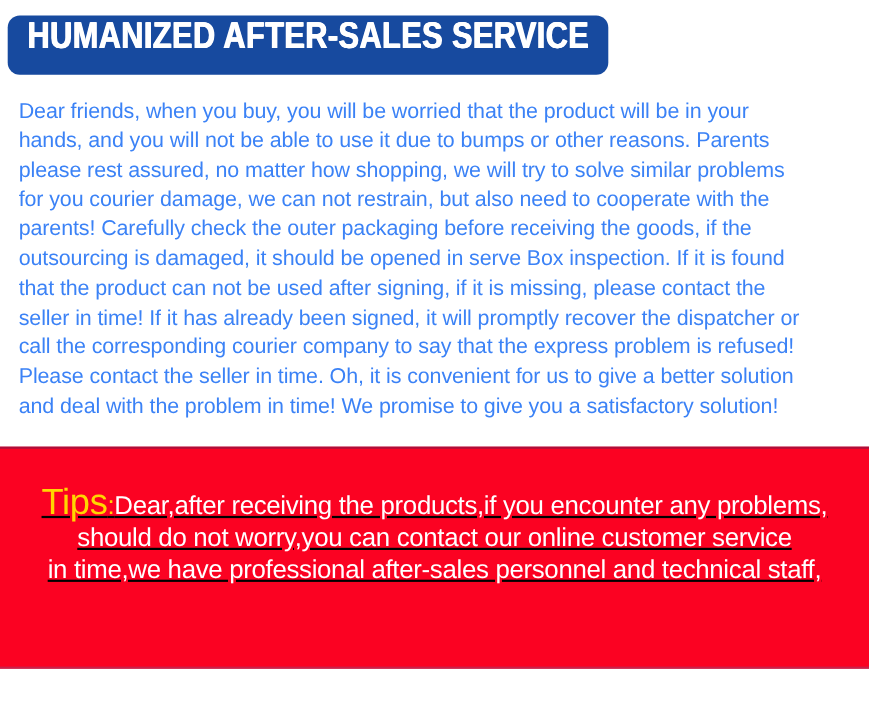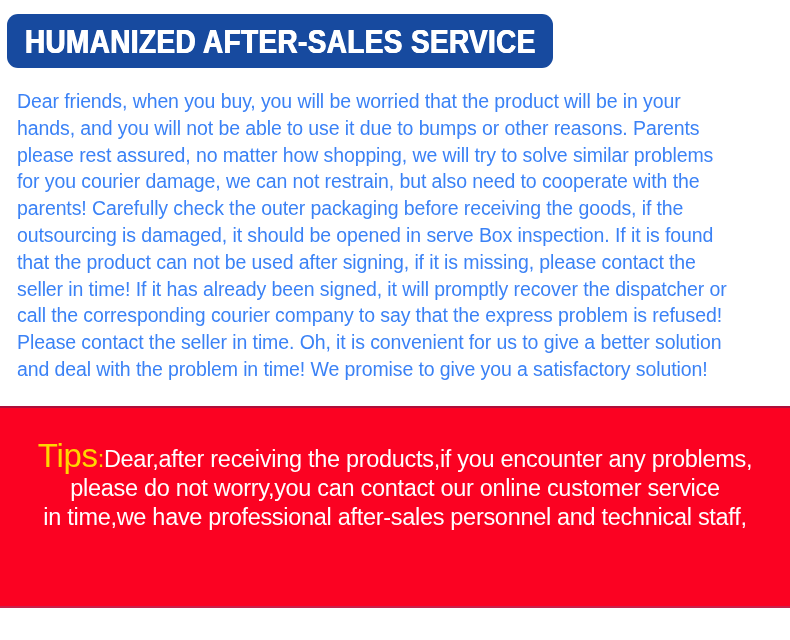--- a/index.html
+++ b/index.html
@@ -16,21 +16,21 @@
   }
 
   
   .header-banner {
     position: absolute;
     left: 7px; top: 14px;
     width: 546px; height: 54px;
     background: #174a9f;
     border-radius: 11px;
     display: flex;
-    align-items: center;
+    align-items: flex-start;
     padding-left: 18px;
     overflow: visible;
   }
   .header-title {
     color: #ffffff;
     font-size: 34px;
     font-weight: bold;
     white-space: nowrap;
     letter-spacing: 0.5px;
     transform: scaleX(0.82);
@@ -52,20 +52,21 @@
 
   
   .tips-banner {
     position: absolute;
     left: 0; top: 406px;
     width: 790px; height: 202px;
     background: #fb0222;
     border-top: 2px solid rgba(110, 28, 78, 0.55);
     border-bottom: 2px solid rgba(160, 60, 110, 0.55);
     padding-top: 33px;
+    text-decoration: underline;
   }
   .tips-line {
     text-align: center;
     color: #ffffff;
     font-size: 23.5px;
     line-height: 29px;
     letter-spacing: -0.3px;
     white-space: nowrap;
   }
   .tips-word {
@@ -97,17 +98,17 @@
     <div class="line">outsourcing is damaged, it should be opened in serve Box inspection. If it is found</div>
     <div class="line">that the product can not be used after signing, if it is missing, please contact the</div>
     <div class="line">seller in time! If it has already been signed, it will promptly recover the dispatcher or</div>
     <div class="line">call the corresponding courier company to say that the express problem is refused!</div>
     <div class="line">Please contact the seller in time. Oh, it is convenient for us to give a better solution</div>
     <div class="line">and deal with the problem in time! We promise to give you a satisfactory solution!</div>
   </div>
 
   <div class="tips-banner">
     <div class="tips-line"><span class="tips-word">Tips</span><span class="tips-colon">:</span><span>Dear,after receiving the products,if you encounter any problems,</span></div>
-    <div class="tips-line">please do not worry,you can contact our online customer service</div>
+    <div class="tips-line">should do not worry,you can contact our online customer service</div>
     <div class="tips-line">in time,we have professional after-sales personnel and technical staff,</div>
   </div>
 
 </div>
 
 </body></html>

